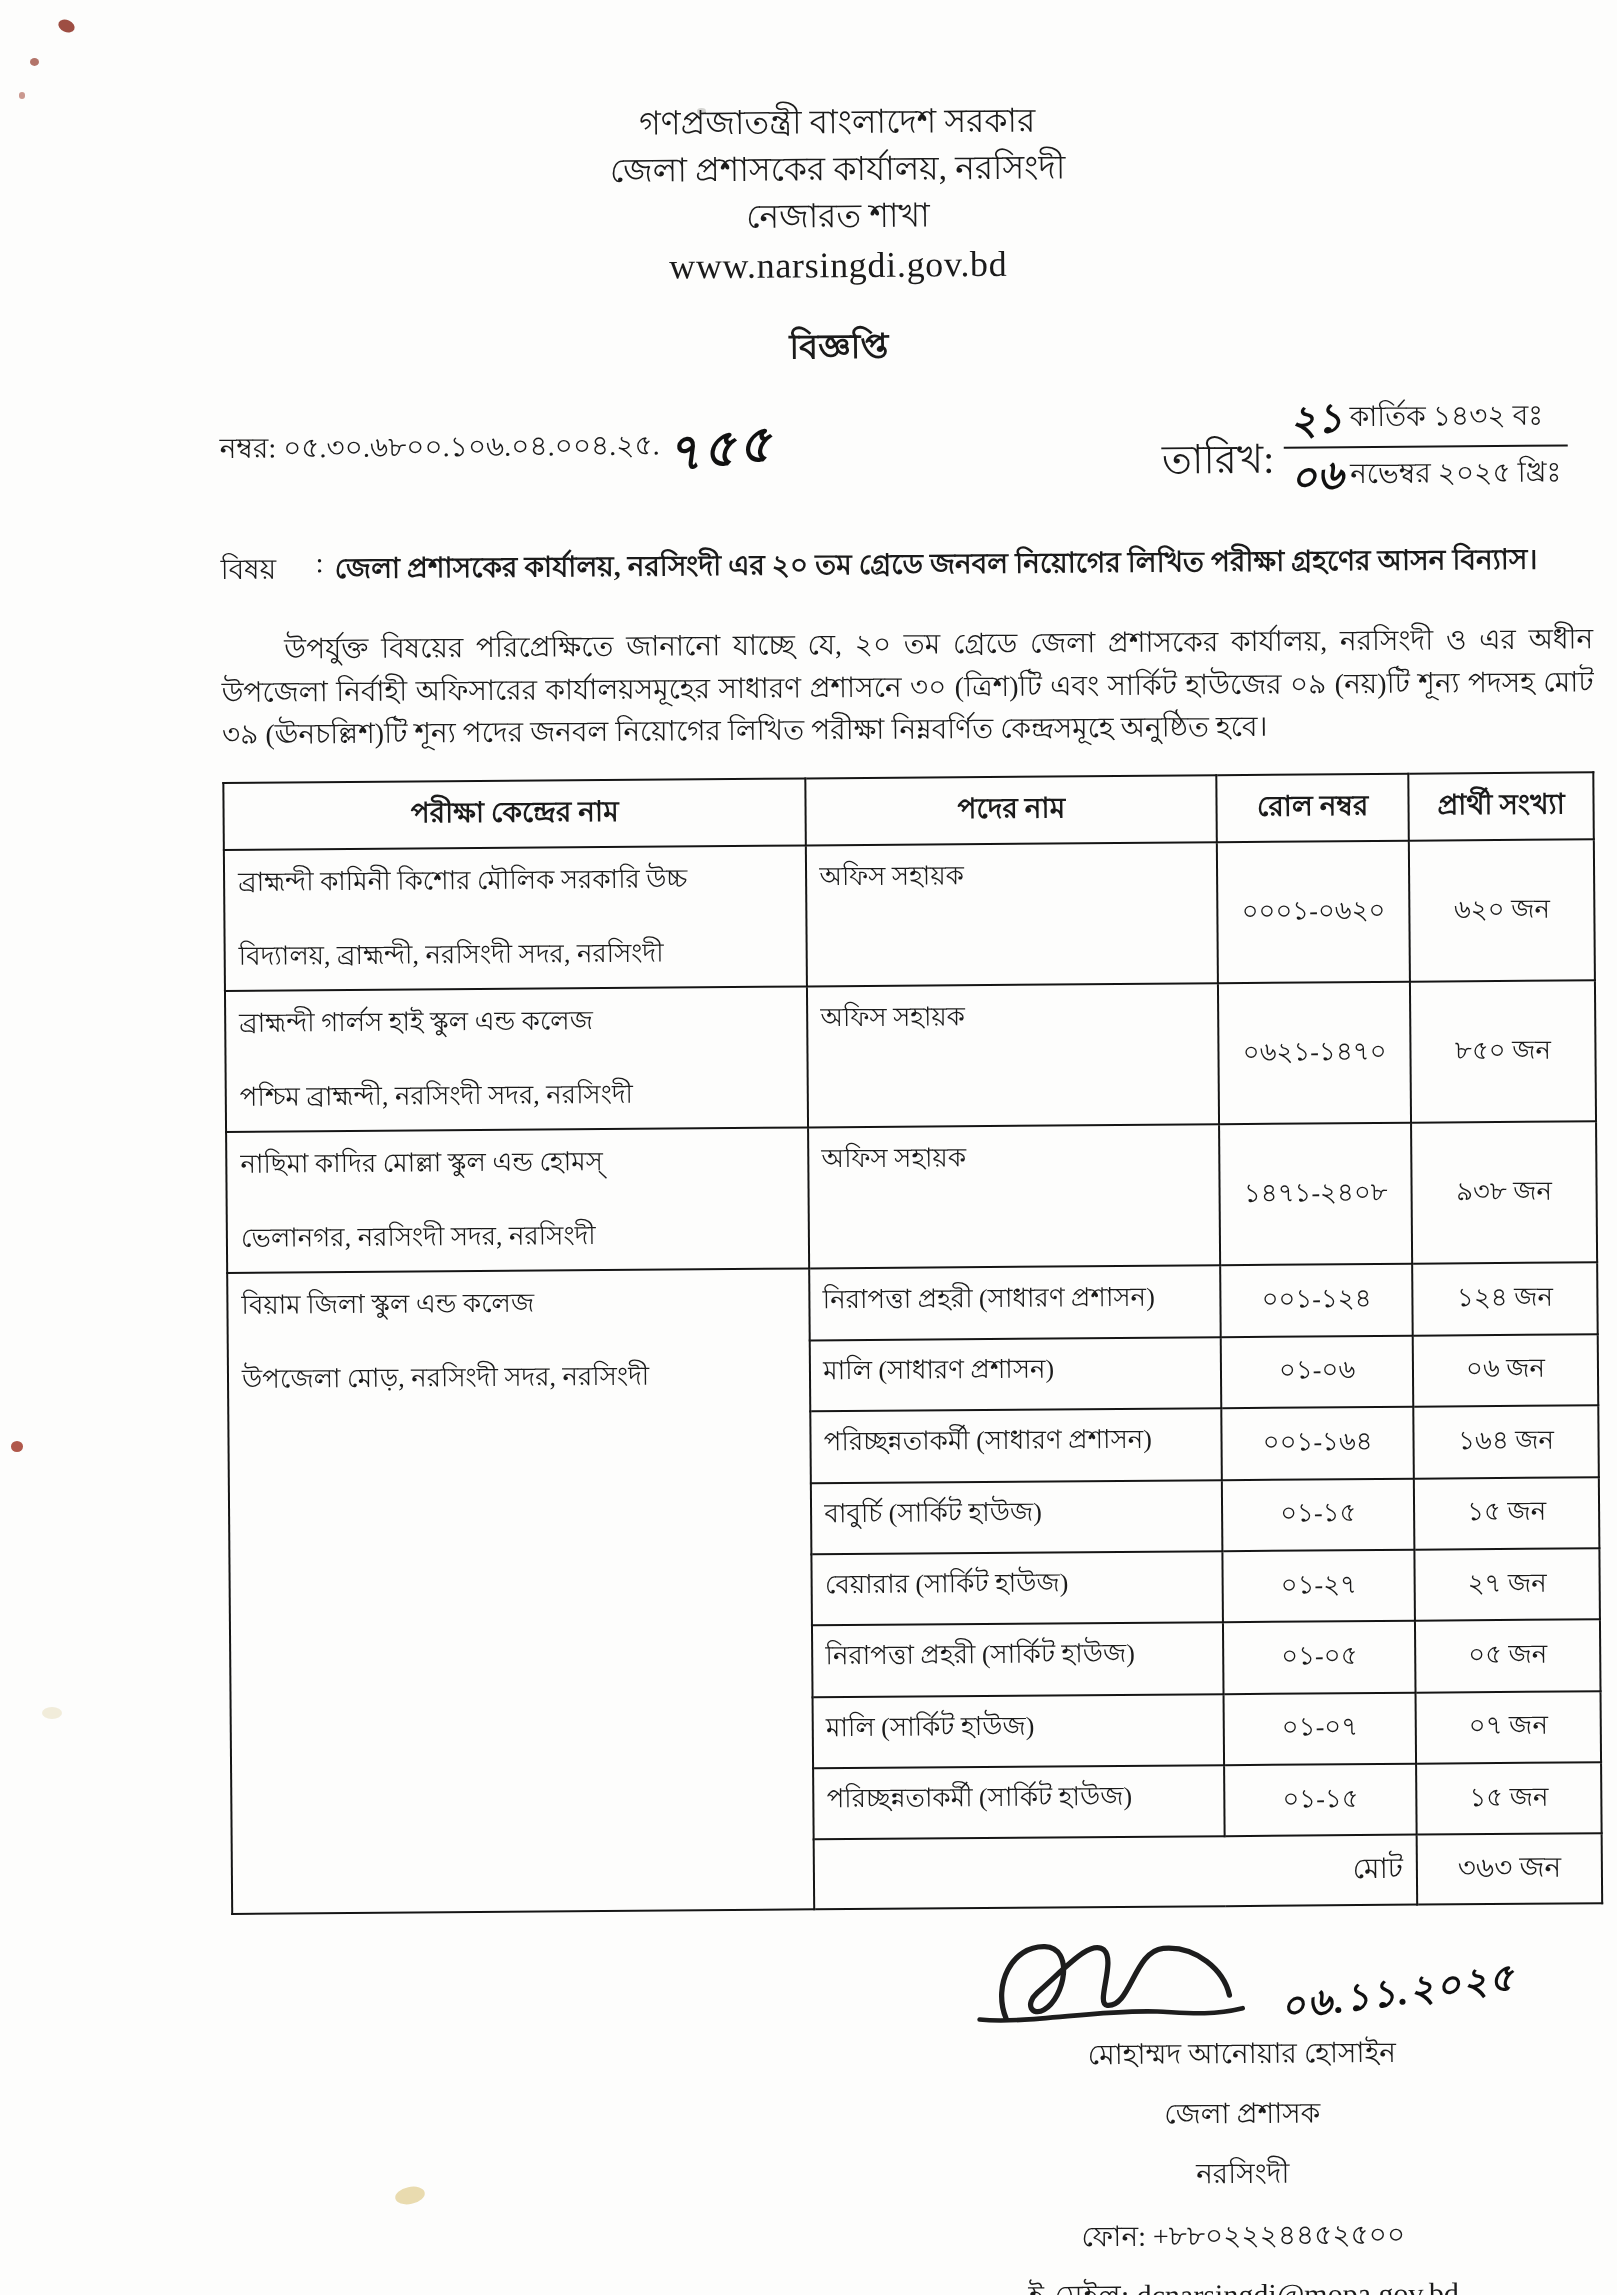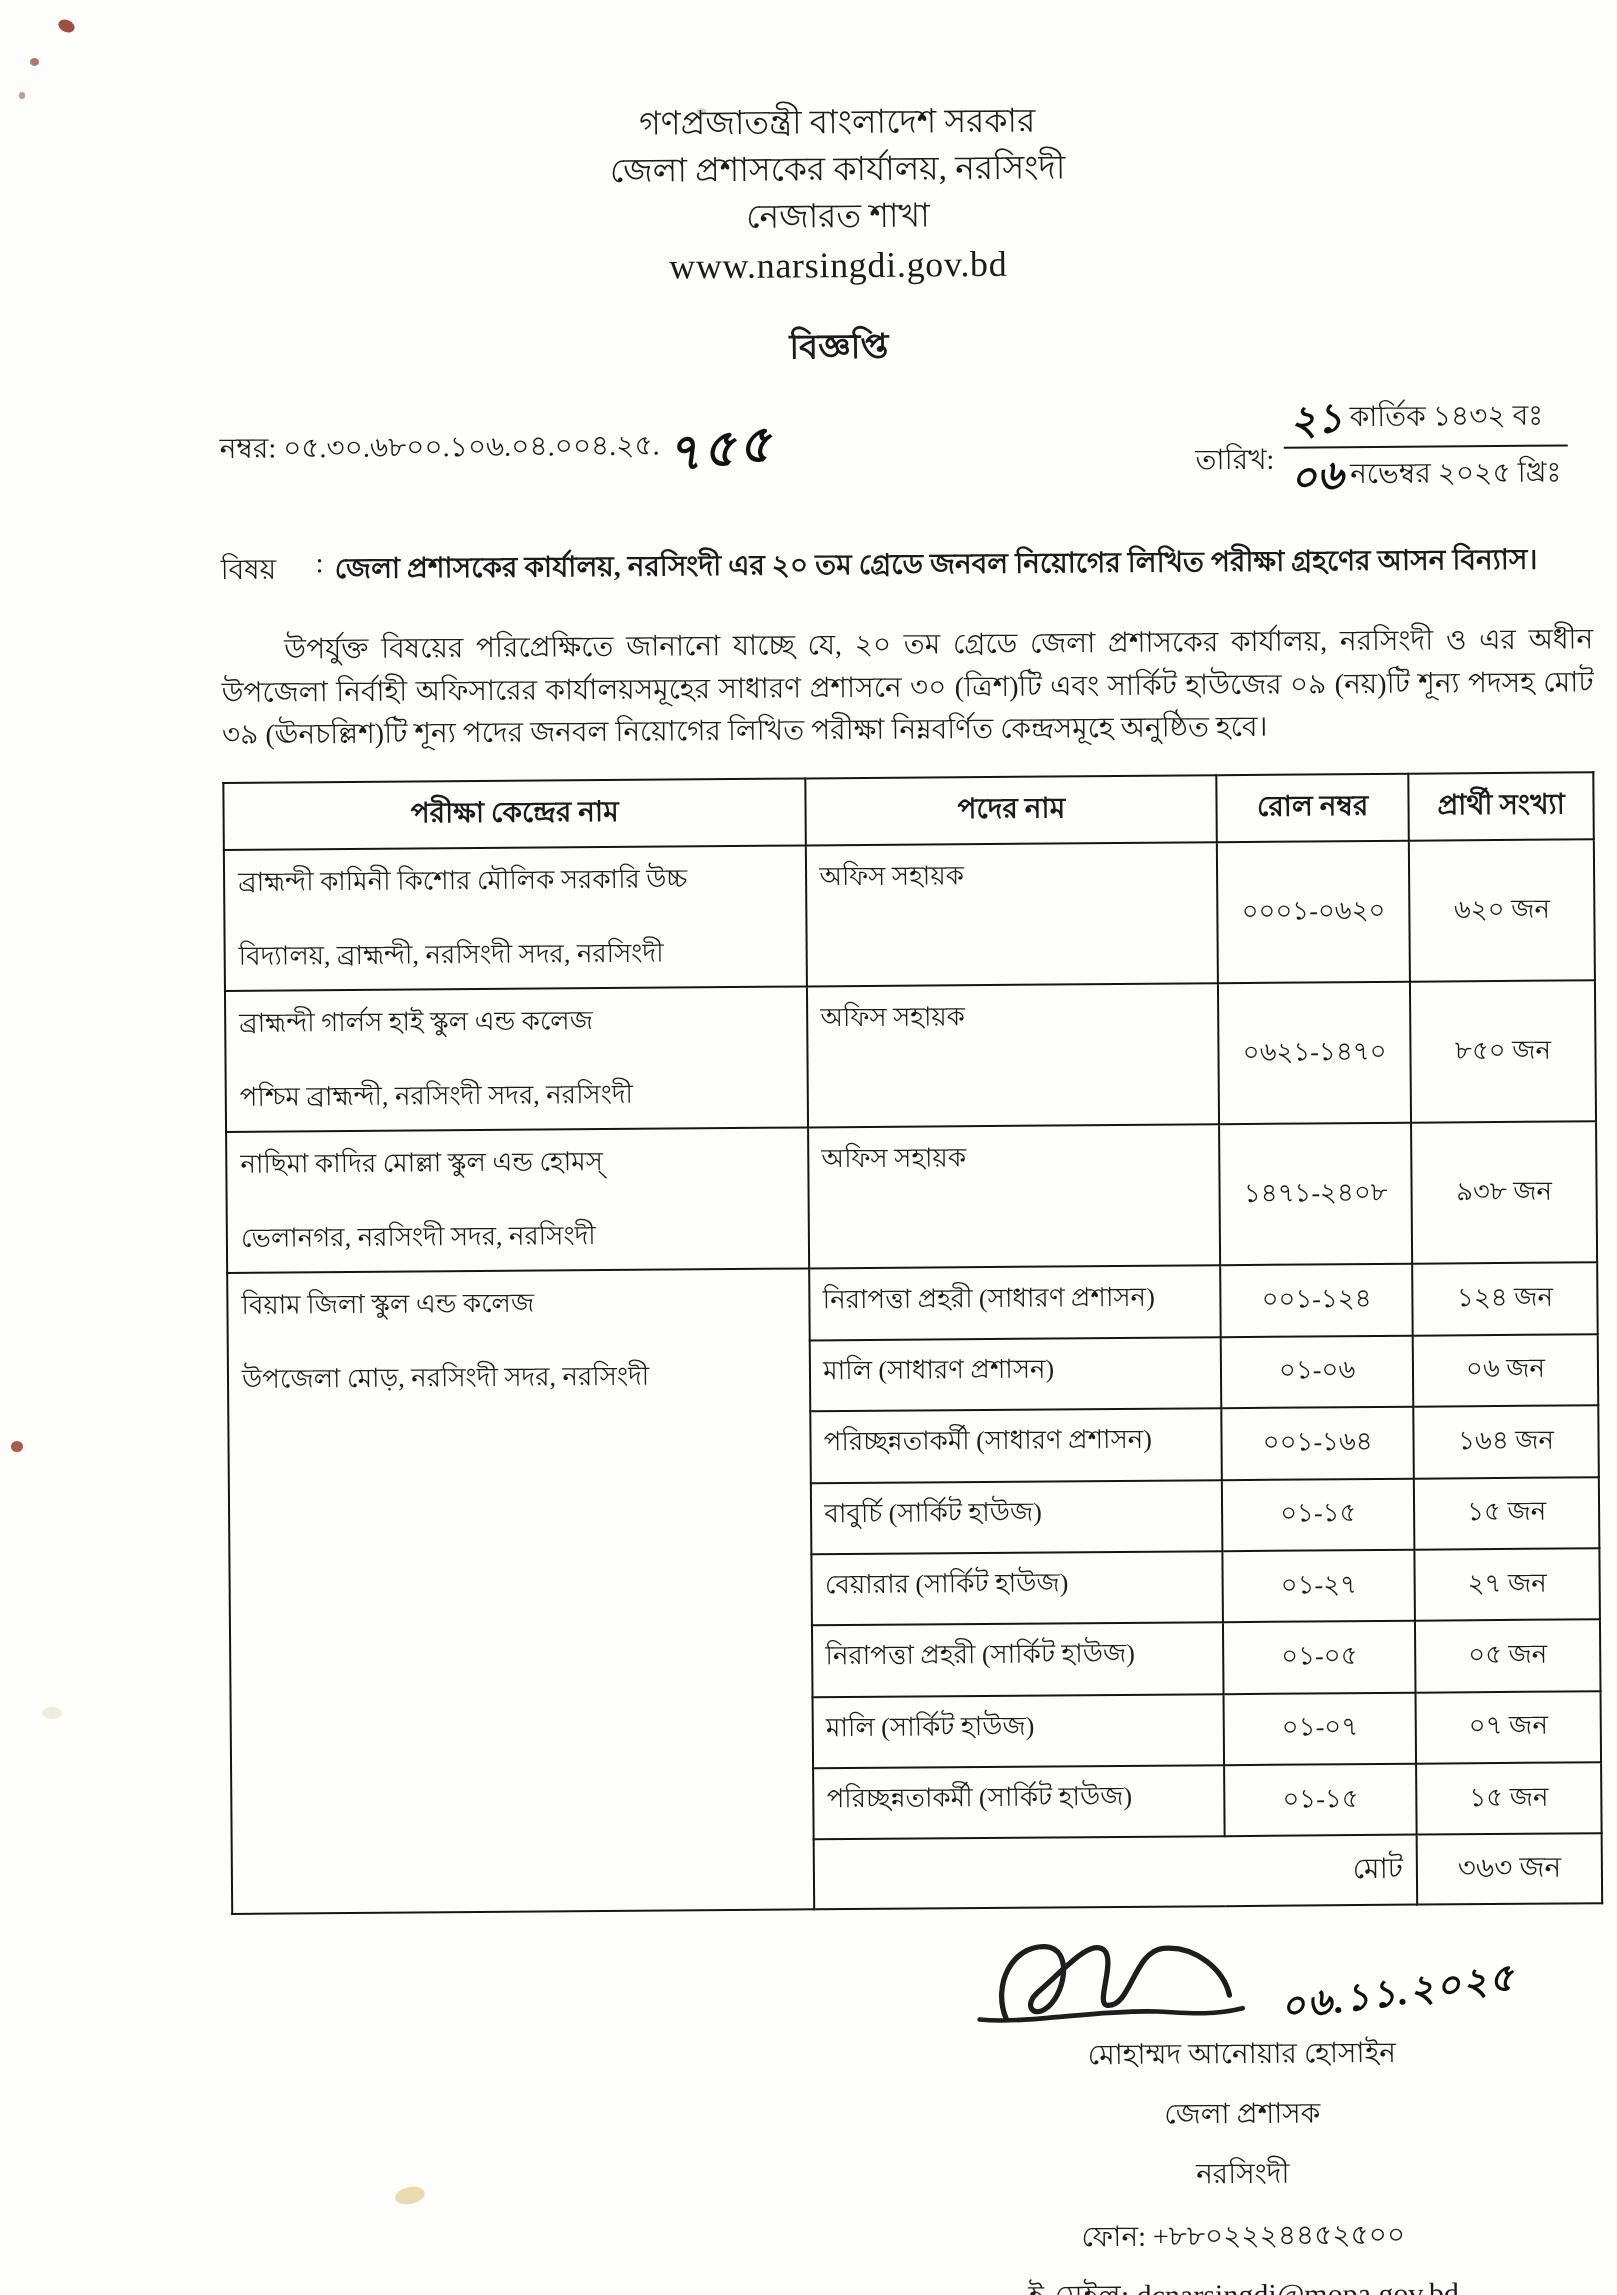--- a/index.html
+++ b/index.html
@@ -21,21 +21,21 @@
   .header{width:100%;text-align:center;padding-right:132px;box-sizing:border-box;}
   .header .h-line{font-size:33px;line-height:1.42;}
   .header .h-site{font-size:36px;line-height:1.4;letter-spacing:0.7px;}
   .notice-title{font-size:34px;font-weight:bold;margin-top:30px;}
   
   .memo-row{display:flex;justify-content:space-between;align-items:flex-start;margin-top:22.4px;}
   .memo-left{font-size:28px;padding-top:22.4px;white-space:nowrap;}
   .hw{display:inline-block;font-style:italic;font-weight:bold;color:#111;}
   .hw-num{font-size:51px;transform:rotate(-6deg);vertical-align:-12px;line-height:0;letter-spacing:2.6px;}
   .date-block{display:flex;align-items:center;gap:9.2px;margin-right:24px;}
-  .date-label{font-size:28px;padding-top:26px;}
+  .date-label{font-size:40px;padding-top:26px;}
   .frac{display:inline-block;text-align:left;}
   .frac .top{display:block;font-size:28px;padding:0 6.6px 4px 6.6px;border-bottom:2.6px solid #161616;white-space:nowrap;}
   .frac .bot{display:block;font-size:28px;padding:4px 6.6px 0 6.6px;white-space:nowrap;}
   .hw-date-digit{font-size:41px;transform:rotate(-4deg);vertical-align:-6.6px;line-height:0;margin-right:6.6px;}
   
   .subject-row{display:flex;margin-top:40px;font-size:28px;}
   .subject-label{flex:0 0 84px;}
   .subject-colon{flex:0 0 30px;text-align:center;}
   .subject-text{font-weight:bold;flex:1;}
   

